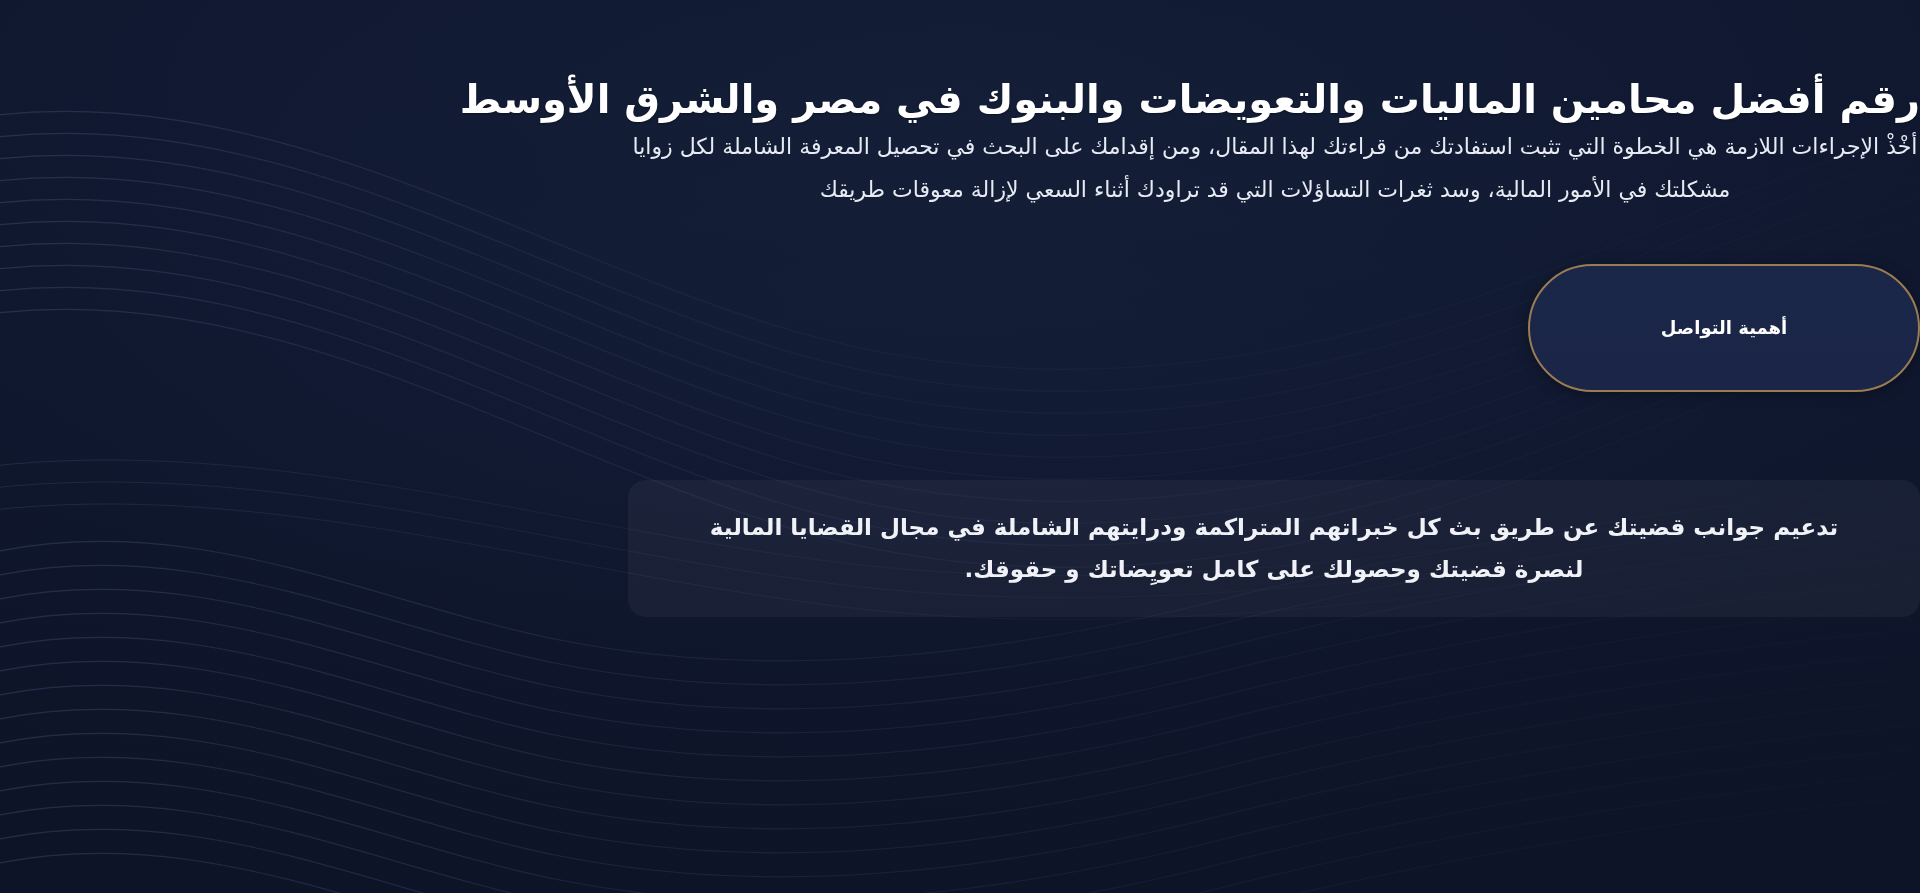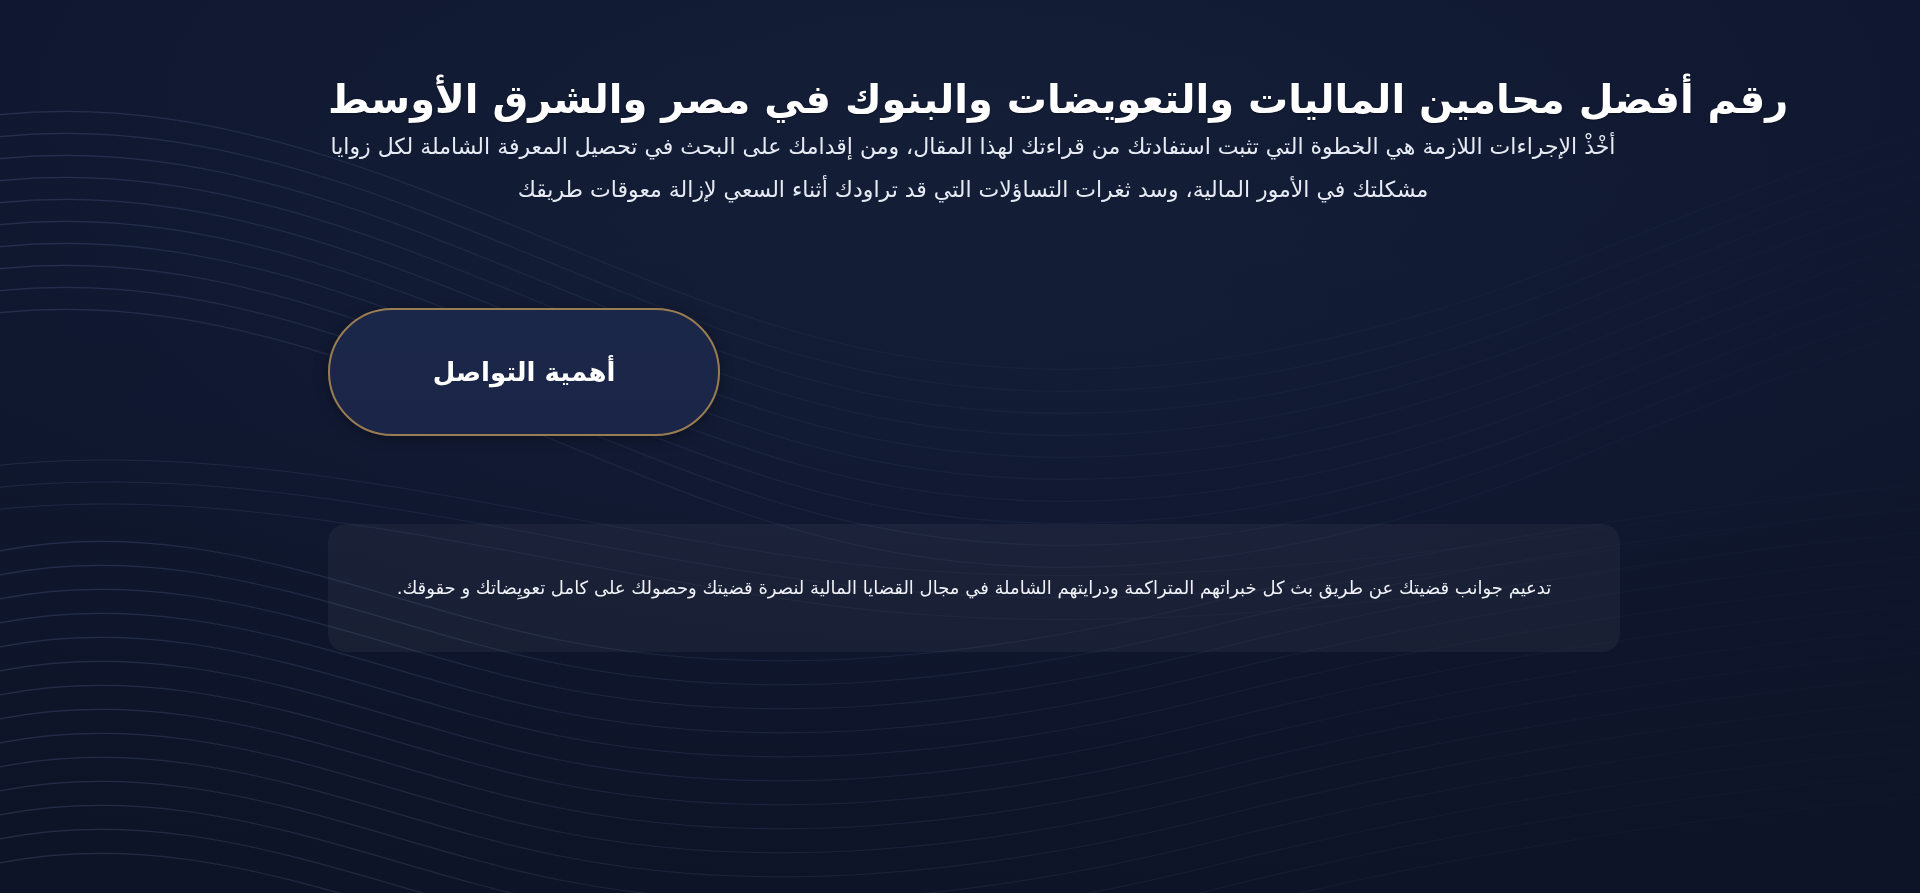--- a/index.html
+++ b/index.html
@@ -45,21 +45,21 @@
   }
 
   
   .content {
     position: relative;
     z-index: 2;
     width: 1592px;
     height: 893px;
     display: flex;
     flex-direction: column;
-    align-items: flex-end;
+    align-items: flex-start;
     padding-top: 72px;
   }
 
   .headline {
     font-size: 40px;
     line-height: 1.35;
     font-weight: 700;
     text-align: center;
     color: #ffffff;
     max-width: 1800px;
@@ -86,44 +86,43 @@
     align-items: center;
     justify-content: center;
     min-width: 392px;
     height: 128px;
     padding: 0 46px;
     border-radius: 64px;
     border: 2px solid #9a7c52;
     background: linear-gradient(180deg, #1b2749 0%, #1a2547 100%);
     color: #ffffff;
     font-family: "DejaVu Sans", "Liberation Sans", sans-serif;
-    font-size: 26px;
+    font-size: 18px;
     font-weight: 700;
     cursor: pointer;
     box-shadow: 0 2px 14px rgba(0,0,0,0.35);
     transition: background .15s ease;
-    margin-top: 44px;
   }
 
   .info-card {
     margin-top: 88px;
     width: 1292px;
     min-height: 128px;
     border-radius: 18px;
     background: rgba(255,255,255,0.045);
     display: flex;
     align-items: center;
     justify-content: center;
     padding: 26px 46px;
   }
 
   .info-card-text {
-    font-size: 18px;
+    font-size: 23px;
     line-height: 1.85;
-    font-weight: 400;
+    font-weight: 700;
     text-align: center;
     color: #f0f2f7;
   }
 </style>
 </head>
 <body>
 
 <div class="hero">
 
   <div class="waves">

